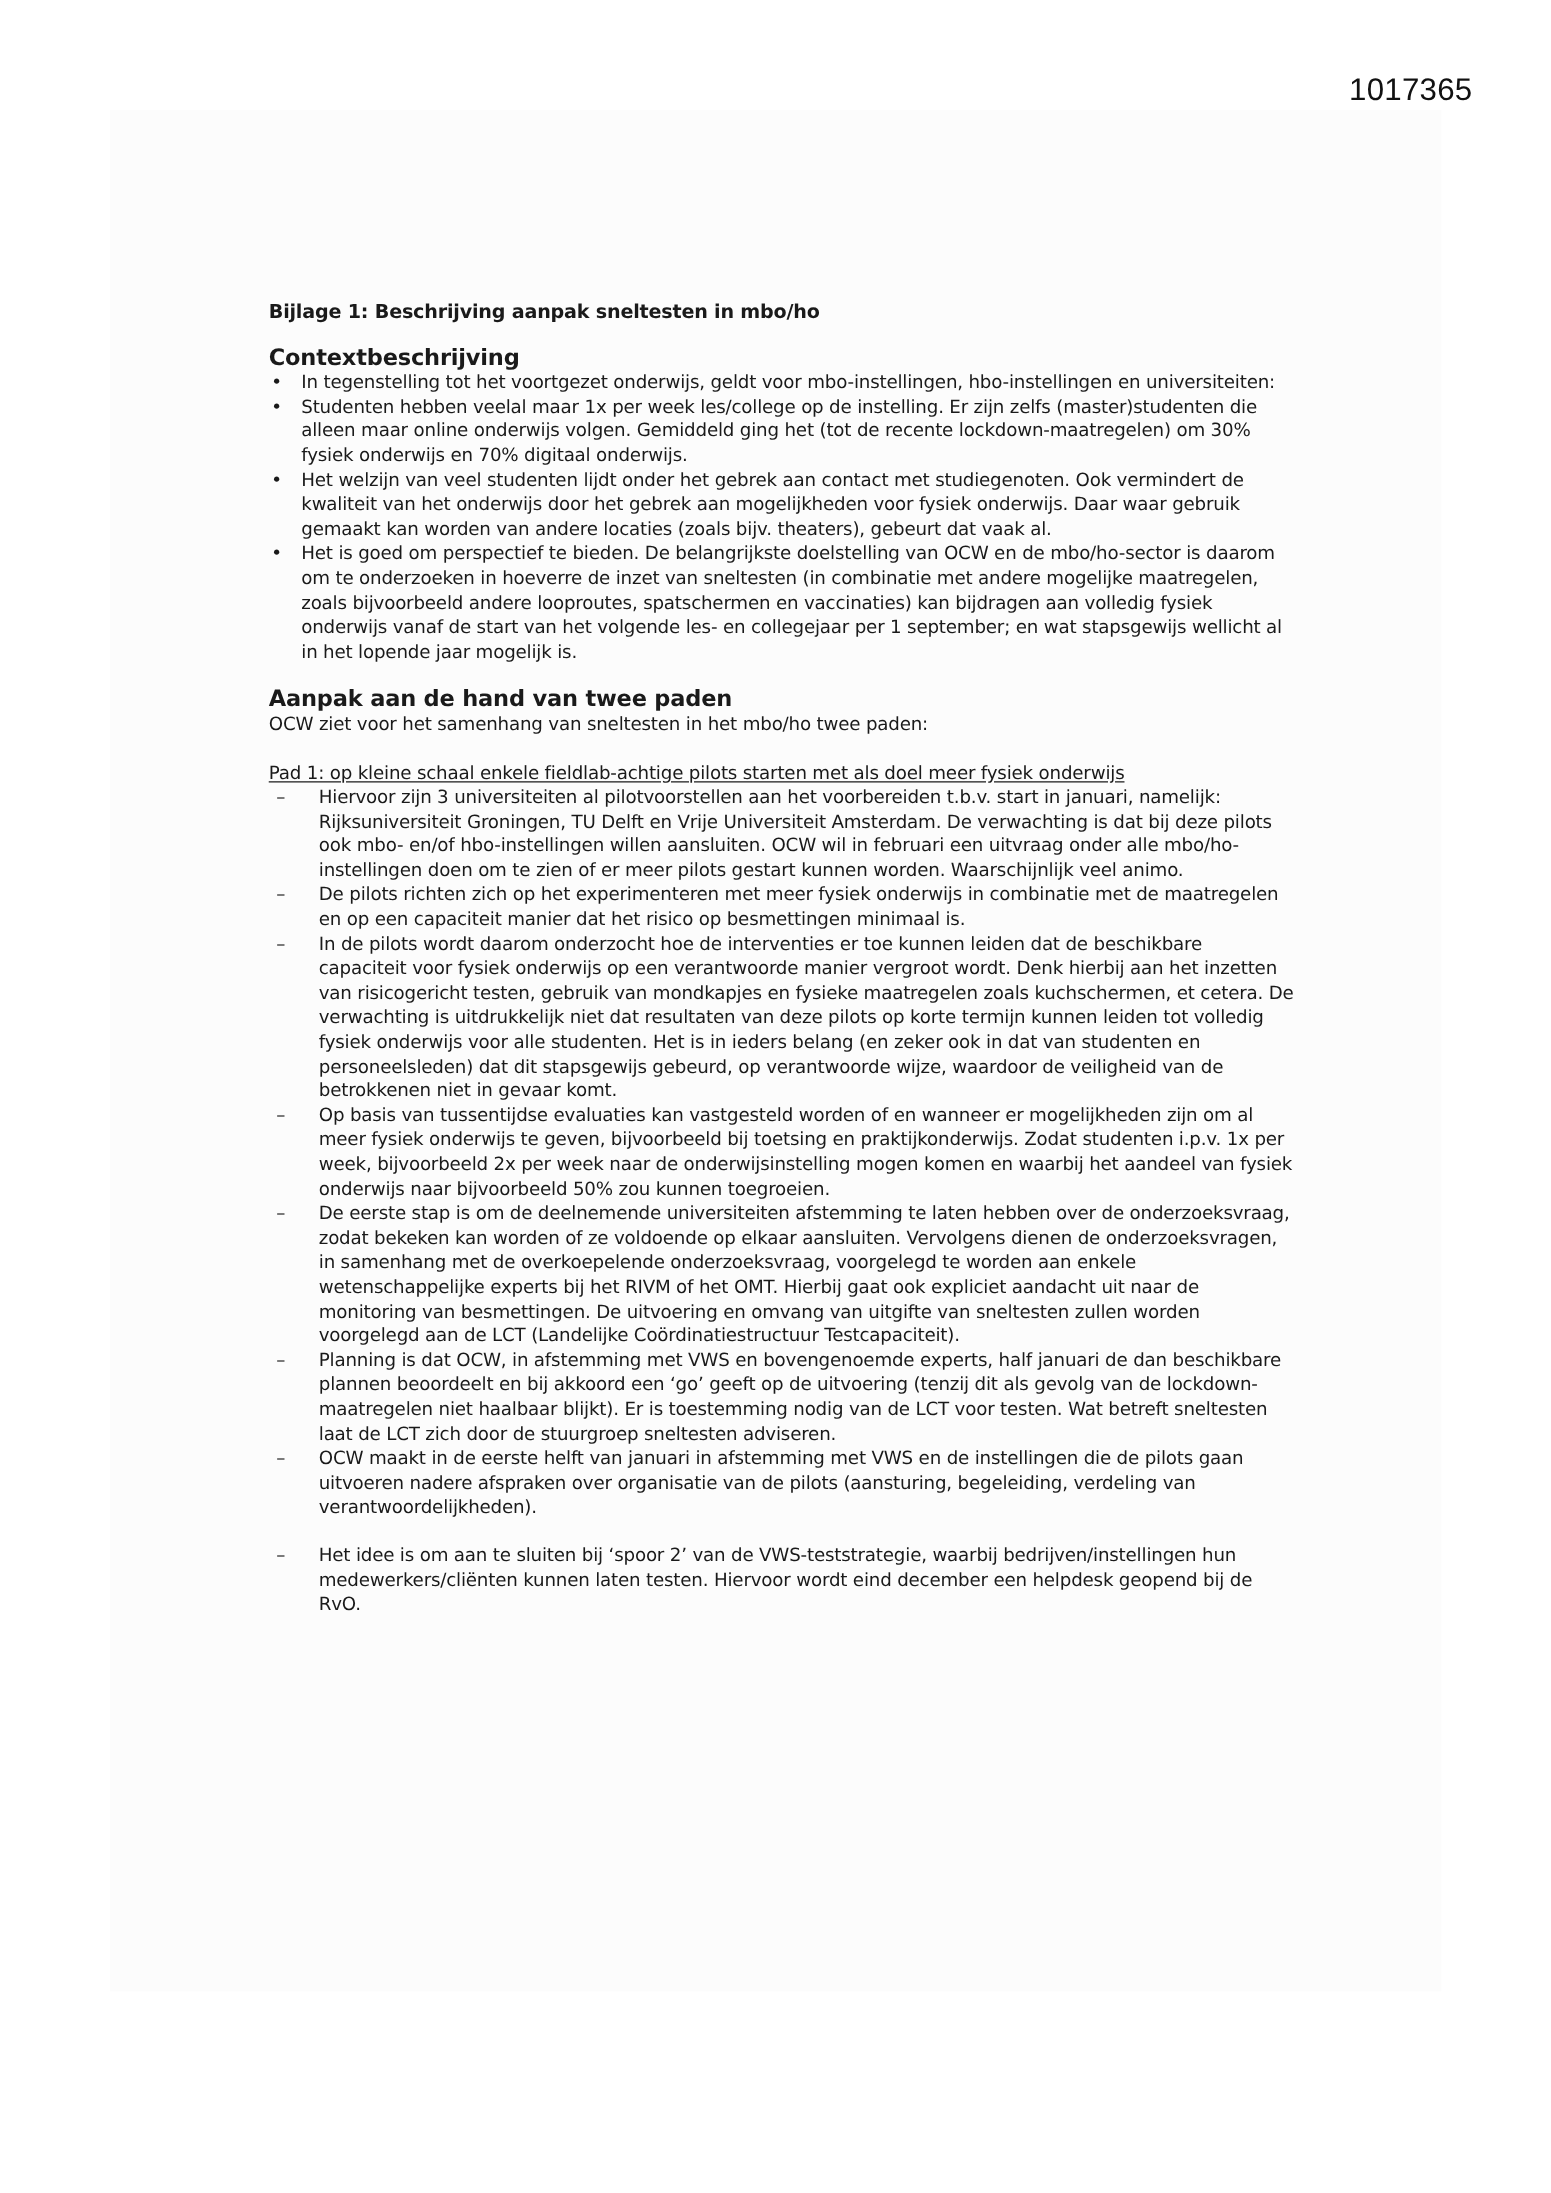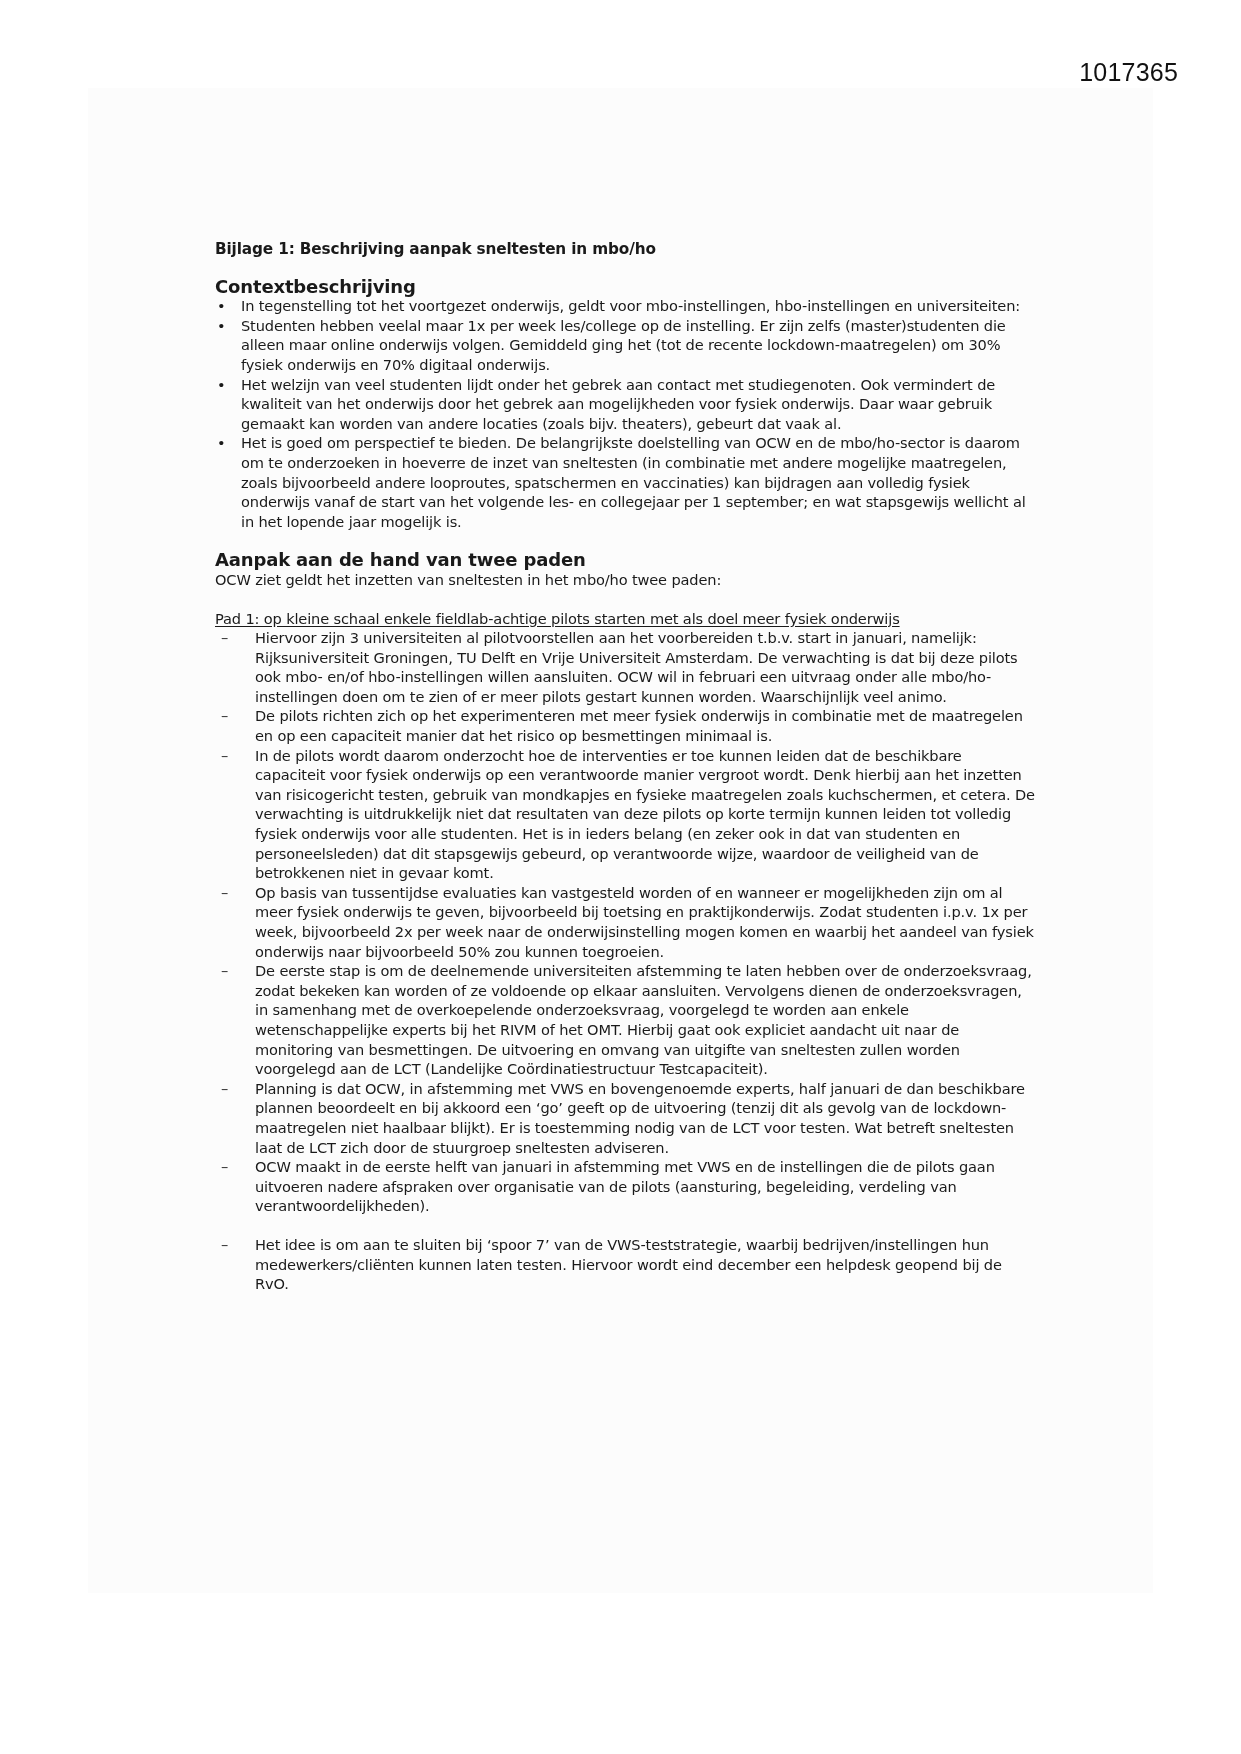--- a/index.html
+++ b/index.html
@@ -127,38 +127,38 @@
       <li>Studenten hebben veelal maar 1x per week les/college op de instelling. Er zijn zelfs (master)studenten die alleen maar online onderwijs volgen. Gemiddeld ging het (tot de recente lockdown-maatregelen) om 30% fysiek onderwijs en 70% digitaal onderwijs.</li>
       <li>Het welzijn van veel studenten lijdt onder het gebrek aan contact met studiegenoten. Ook vermindert de kwaliteit van het onderwijs door het gebrek aan mogelijkheden voor fysiek onderwijs. Daar waar gebruik gemaakt kan worden van andere locaties (zoals bijv. theaters), gebeurt dat vaak al.</li>
       <li>Het is goed om perspectief te bieden. De belangrijkste doelstelling van OCW en de mbo/ho-sector is daarom om te onderzoeken in hoeverre de inzet van sneltesten (in combinatie met andere mogelijke maatregelen, zoals bijvoorbeeld andere looproutes, spatschermen en vaccinaties) kan bijdragen aan volledig fysiek onderwijs vanaf de start van het volgende les- en collegejaar per 1 september; en wat stapsgewijs wellicht al in het lopende jaar mogelijk is.</li>
     </ul>
   </section>
 
   <div class="gap-lg"></div>
 
   <section>
     <p class="h2">Aanpak aan de hand van twee paden</p>
-    <p class="para">OCW ziet geldt het inzetten van sneltesten in het mbo/ho twee paden:</p>
+    <p class="para">OCW ziet voor het samenhang van sneltesten in het mbo/ho twee paden:</p>
 
     <div class="gap-md"></div>
 
     <div>
       <p class="underline">Pad 1: op kleine schaal enkele fieldlab-achtige pilots starten met als doel meer fysiek onderwijs</p>
       <ul class="dashes">
         <li>Hiervoor zijn 3 universiteiten al pilotvoorstellen aan het voorbereiden t.b.v. start in januari, namelijk: Rijksuniversiteit Groningen, TU Delft en Vrije Universiteit Amsterdam. De verwachting is dat bij deze pilots ook mbo- en/of hbo-instellingen willen aansluiten. OCW wil in februari een uitvraag onder alle mbo/ho-instellingen doen om te zien of er meer pilots gestart kunnen worden. Waarschijnlijk veel animo.</li>
         <li>De pilots richten zich op het experimenteren met meer fysiek onderwijs in combinatie met de maatregelen en op een capaciteit manier dat het risico op besmettingen minimaal is.</li>
         <li>In de pilots wordt daarom onderzocht hoe de interventies er toe kunnen leiden dat de beschikbare capaciteit voor fysiek onderwijs op een verantwoorde manier vergroot wordt. Denk hierbij aan het inzetten van risicogericht testen, gebruik van mondkapjes en fysieke maatregelen zoals kuchschermen, et cetera. De verwachting is uitdrukkelijk niet dat resultaten van deze pilots op korte termijn kunnen leiden tot volledig fysiek onderwijs voor alle studenten. Het is in ieders belang (en zeker ook in dat van studenten en personeelsleden) dat dit stapsgewijs gebeurd, op verantwoorde wijze, waardoor de veiligheid van de betrokkenen niet in gevaar komt.</li>
         <li>Op basis van tussentijdse evaluaties kan vastgesteld worden of en wanneer er mogelijkheden zijn om al meer fysiek onderwijs te geven, bijvoorbeeld bij toetsing en praktijkonderwijs. Zodat studenten i.p.v. 1x per week, bijvoorbeeld 2x per week naar de onderwijsinstelling mogen komen en waarbij het aandeel van fysiek onderwijs naar bijvoorbeeld 50% zou kunnen toegroeien.</li>
         <li>De eerste stap is om de deelnemende universiteiten afstemming te laten hebben over de onderzoeksvraag, zodat bekeken kan worden of ze voldoende op elkaar aansluiten. Vervolgens dienen de onderzoeksvragen, in samenhang met de overkoepelende onderzoeksvraag, voorgelegd te worden aan enkele wetenschappelijke experts bij het RIVM of het OMT. Hierbij gaat ook expliciet aandacht uit naar de monitoring van besmettingen.  De uitvoering en omvang van uitgifte van sneltesten zullen worden voorgelegd aan de LCT (Landelijke Coördinatiestructuur Testcapaciteit).</li>
         <li>Planning is dat OCW, in afstemming met VWS en bovengenoemde experts, half januari de dan beschikbare plannen beoordeelt en bij akkoord een ‘go’ geeft op de uitvoering (tenzij dit als gevolg van de lockdown-maatregelen niet haalbaar blijkt). Er is toestemming nodig van de LCT voor testen. Wat betreft sneltesten laat de LCT zich door de stuurgroep sneltesten adviseren.</li>
         <li>OCW maakt in de eerste helft van januari in afstemming met VWS en de instellingen die de pilots gaan uitvoeren nadere afspraken over organisatie van de pilots (aansturing, begeleiding, verdeling van verantwoordelijkheden).</li>
       </ul>
     </div>
 
     <div class="gap-md"></div>
 
     <div>
       <ul class="dashes">
-        <li>Het idee is om aan te sluiten bij ‘spoor 7’ van de VWS-teststrategie, waarbij bedrijven/instellingen hun medewerkers/cliënten kunnen laten testen. Hiervoor wordt eind december een helpdesk geopend bij de RvO.</li>
+        <li>Het idee is om aan te sluiten bij ‘spoor 2’ van de VWS-teststrategie, waarbij bedrijven/instellingen hun medewerkers/cliënten kunnen laten testen. Hiervoor wordt eind december een helpdesk geopend bij de RvO.</li>
       </ul>
     </div>
   </section>
 </div>
 
 </body></html>

